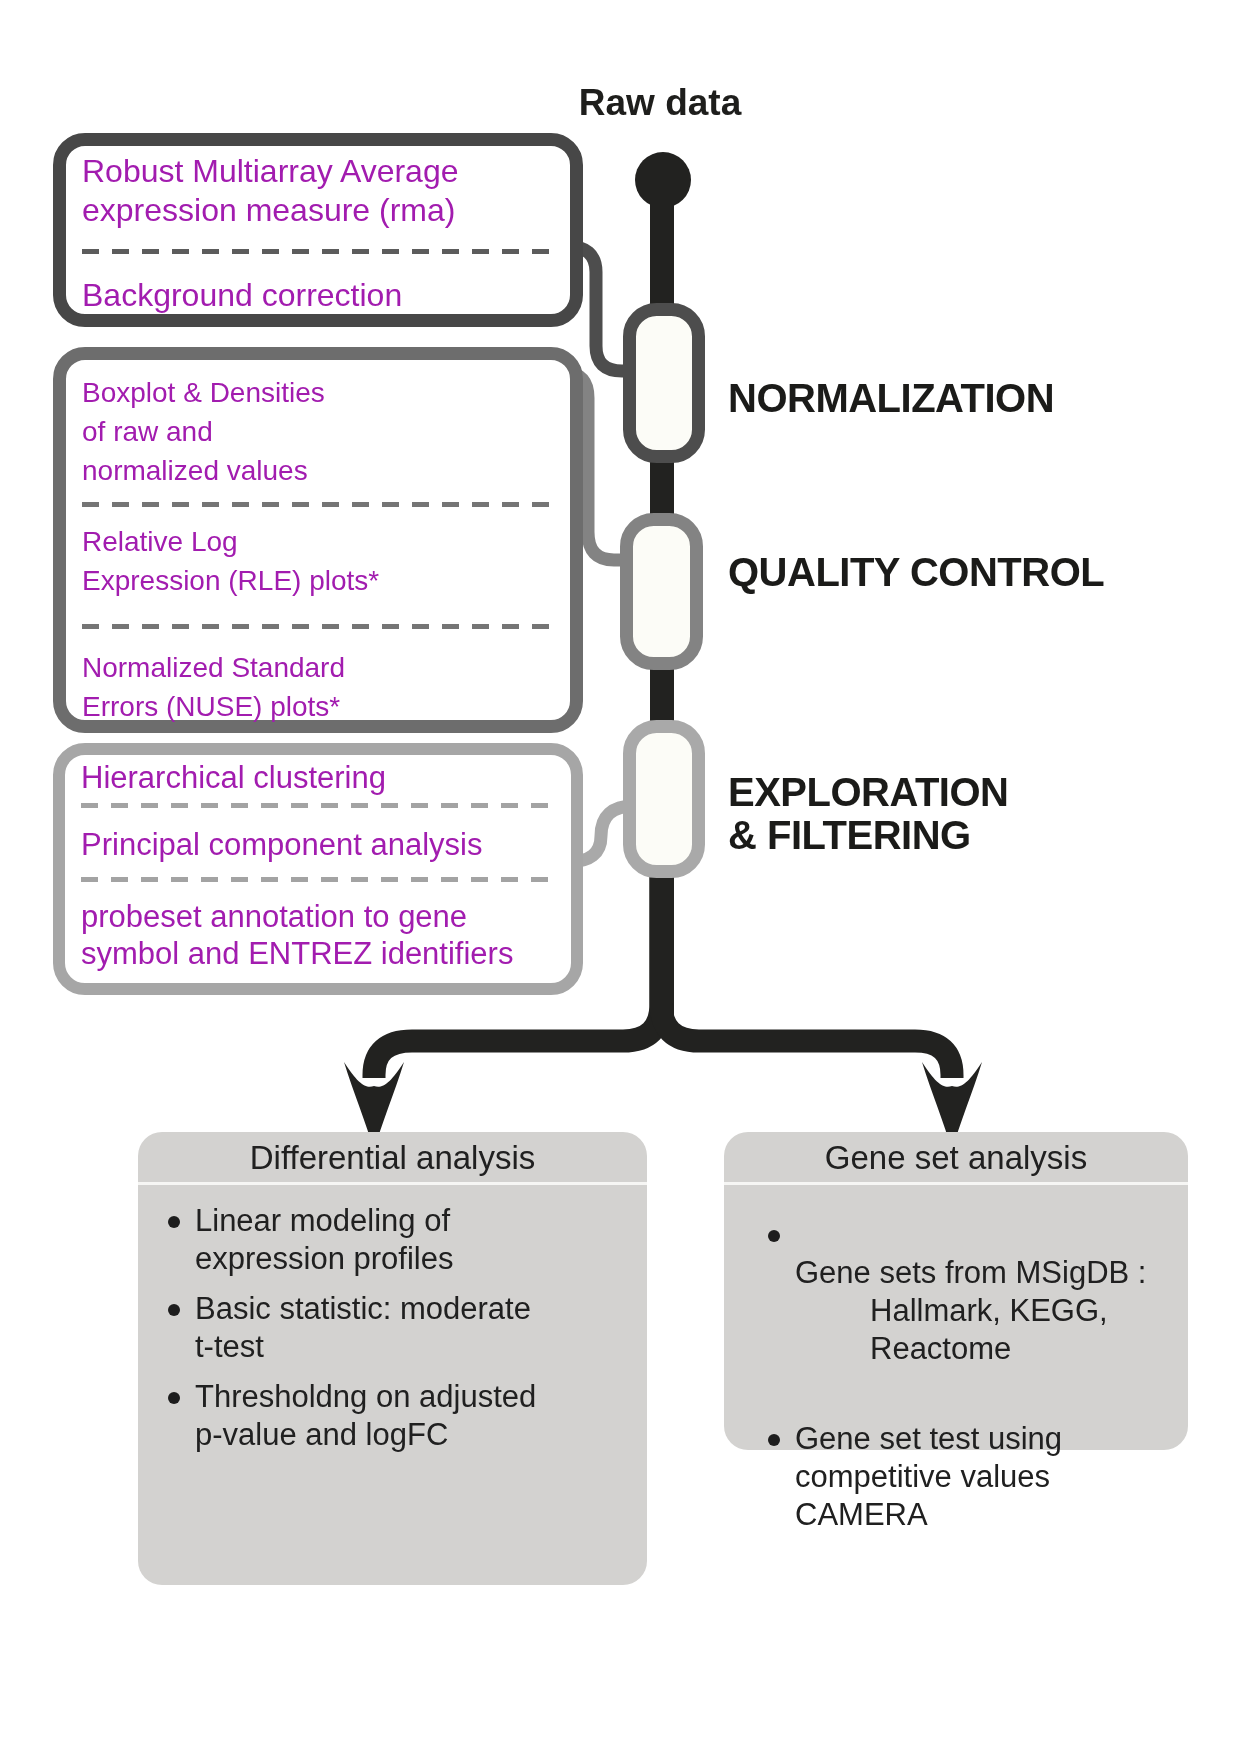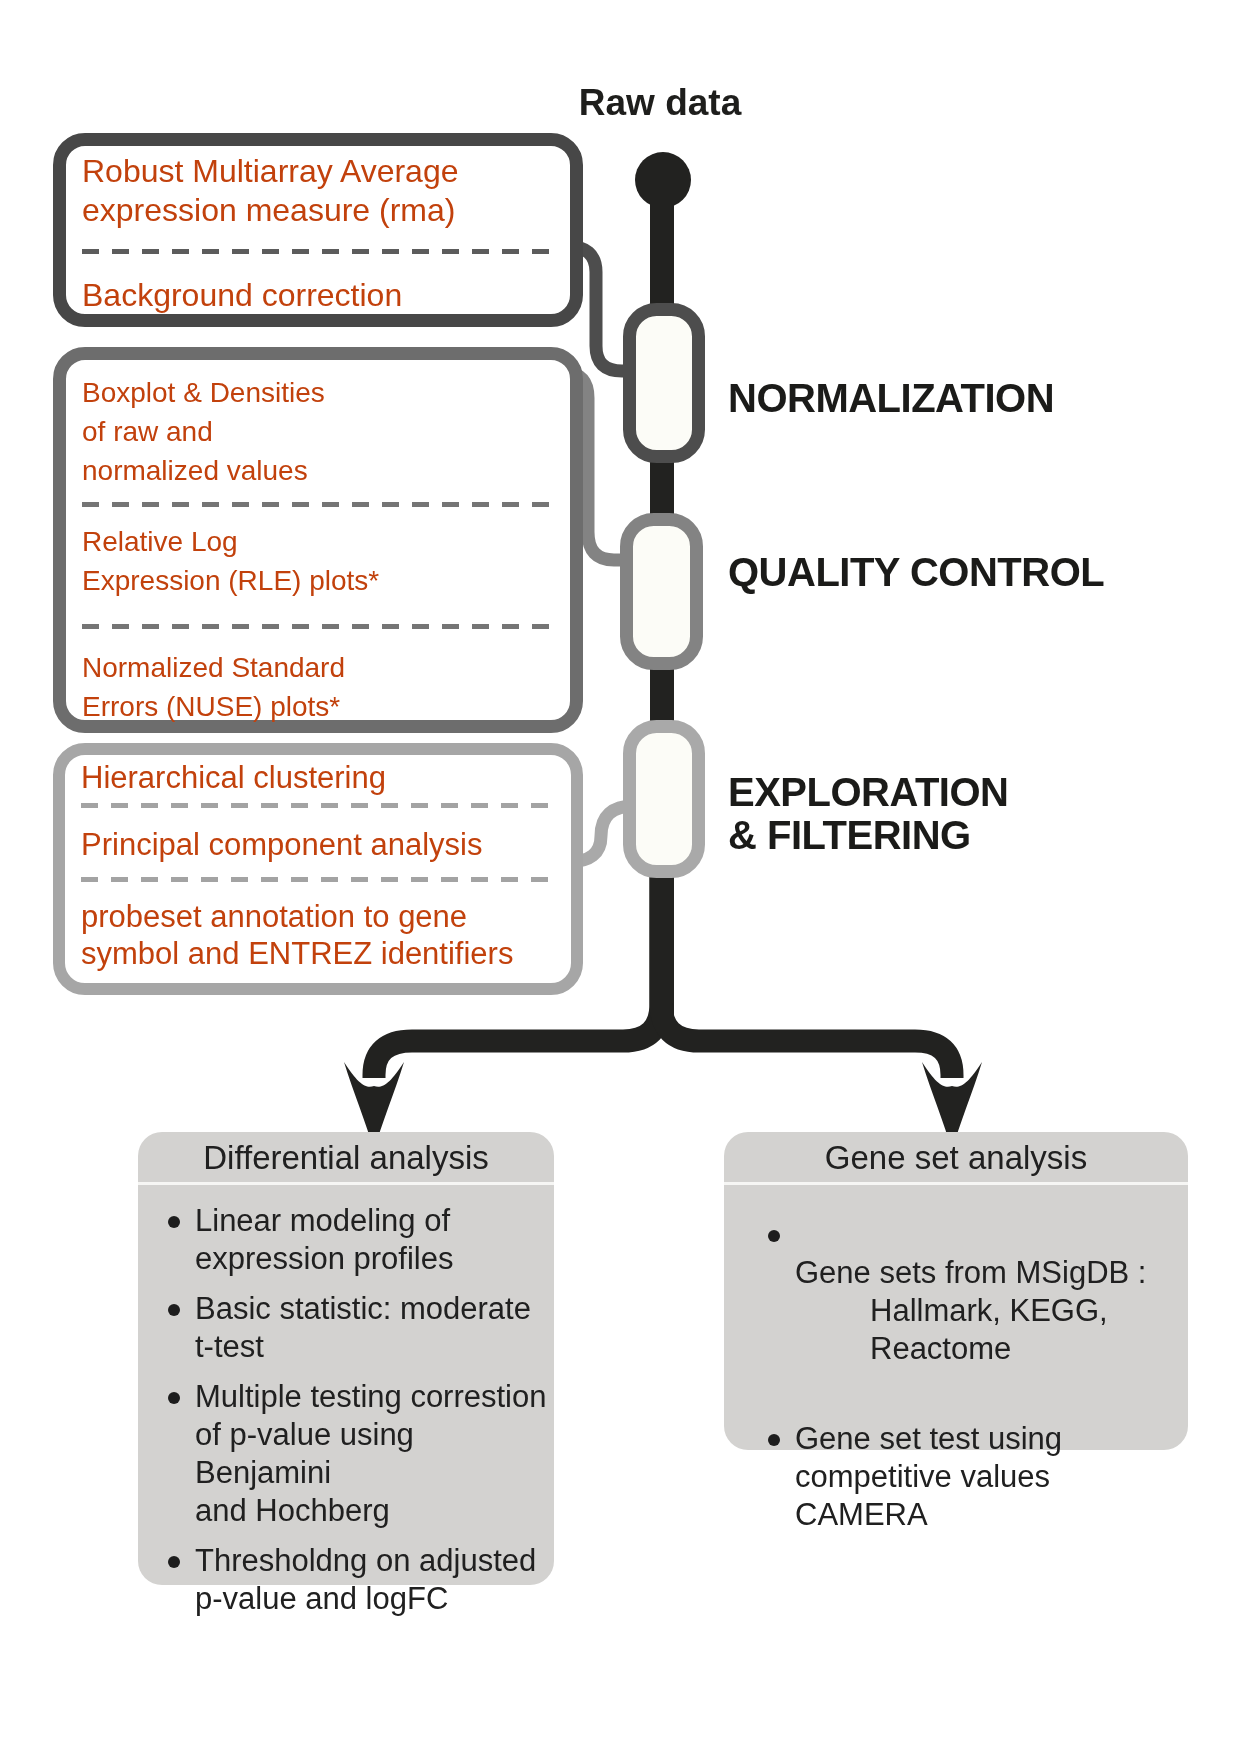--- a/index.html
+++ b/index.html
@@ -12,21 +12,21 @@
 
   
   .raw-data{
     left:540px;top:82px;width:240px;text-align:center;
     font-size:37px;font-weight:bold;color:#1e1e1c;letter-spacing:0px;
   }
 
   
   .fbox{
     left:53px;width:530px;background:#ffffff;border-style:solid;border-radius:32px;
-    box-sizing:border-box;color:#c2410c;
+    box-sizing:border-box;color:#a21caf;
   }
   .fbox .ln{white-space:pre-line;}
   #fbox-1{top:133px;height:194px;border:13px solid #474747;padding:6px 16px;font-size:32px;line-height:39px;}
   #fbox-2{top:347px;height:386px;border:13px solid #6d6d6d;padding:13px 16px;font-size:28px;line-height:39px;}
   #fbox-3{top:743px;height:252px;border:12px solid #a6a6a6;padding:4px 16px;font-size:31px;line-height:37px;}
   .dash{height:5px;background:repeating-linear-gradient(90deg,var(--dc) 0 17px,transparent 17px 30px);}
   #fbox-1 .dash{--dc:#5c5c5c;margin:19px 0 22px 0;}
   #fbox-2 .d1{--dc:#757575;margin:12px 0 15px 0;}
   #fbox-2 .d2{--dc:#757575;margin:24px 0 19px 0;}
   #fbox-3 .d1{--dc:#a3a3a3;margin:7px 0 18px 0;}
@@ -38,21 +38,21 @@
     letter-spacing:-0.5px;line-height:43px;white-space:pre-line;
   }
   #stage-1{top:377px;}
   #stage-2{top:551px;}
   #stage-3{top:771px;}
 
   
   .rbox{
     background:#d3d2d0;border-radius:24px;color:#202020;
   }
-  #rbox-left{left:138px;top:1132px;width:416px;height:453px;}
+  #rbox-left{left:138px;top:1132px;width:509px;height:453px;}
   #rbox-right{left:724px;top:1132px;width:464px;height:318px;}
   .rbox .title{
     height:50px;line-height:52px;text-align:center;font-size:33px;
     border-bottom:3px solid #f6f6f4;
   }
   .rbox ul{list-style:none;margin:0;padding:17px 6px 0 0;}
   .rbox li{display:flex;margin:0 0 12px 0;font-size:31px;line-height:38px;}
   #rbox-right li{margin:14px;}
   .bdot{flex:0 0 12px;width:12px;height:12px;border-radius:50%;background:#1d1d1d;margin:14px 15px 0 30px;}
   .btext{white-space:pre-line;}
@@ -127,26 +127,20 @@
         <span class="btext">Linear modeling of
 expression profiles</span>
       </li>
       <li>
         <span class="bdot"></span>
         <span class="btext">Basic statistic: moderate
 t-test</span>
       </li>
       <li>
         <span class="bdot"></span>
-        <span class="btext">Multiple testing correstion
-of p-value using Benjamini
-and Hochberg</span>
-      </li>
-      <li>
-        <span class="bdot"></span>
         <span class="btext">Thresholdng on adjusted
 p-value and logFC</span>
       </li>
     </ul>
   </div>
 
   <div class="abs rbox" id="rbox-right">
     <div class="title">Gene set analysis</div>
     <ul>
       <li>

